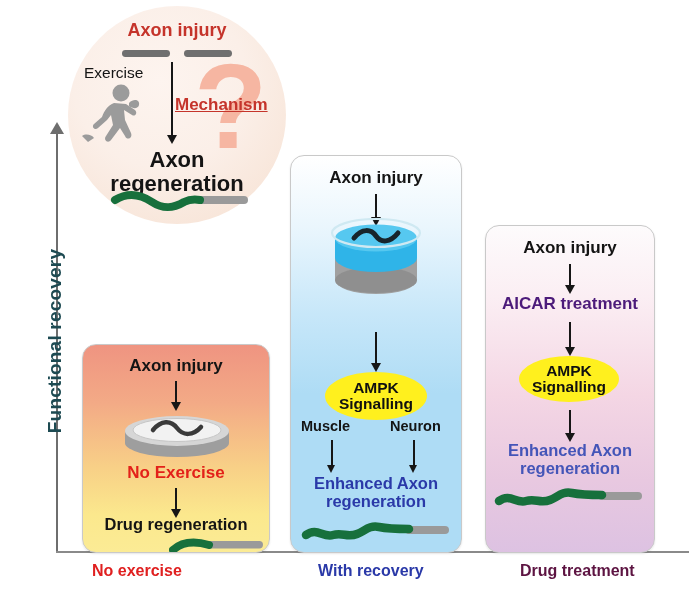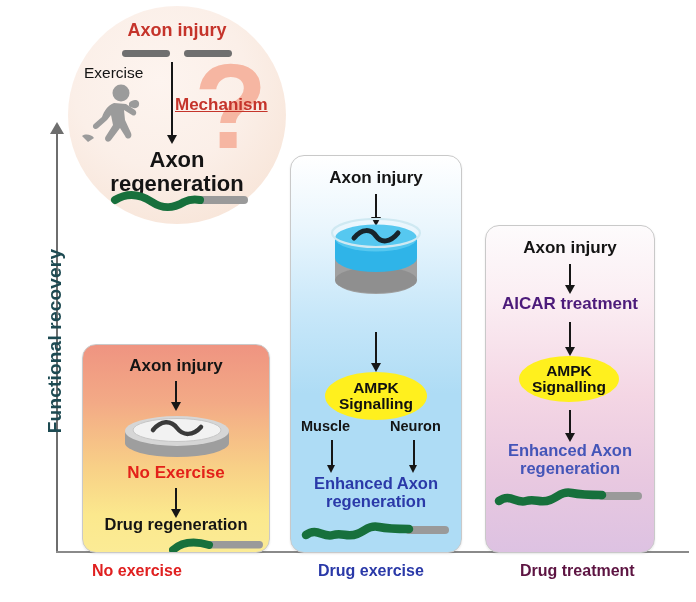--- a/index.html
+++ b/index.html
@@ -68,21 +68,21 @@
 <body>
 
 <div class="stage">
 
   <div class="axis-v"></div>
   <div class="axis-v-head"></div>
   <div class="axis-h"></div>
   <div class="ylabel">Functional recovery</div>
 
   <div class="xlab xlab-1">No exercise</div>
-  <div class="xlab xlab-2">Drug exercise</div>
+  <div class="xlab xlab-2">With recovery</div>
   <div class="xlab xlab-3">Drug treatment</div>
 
   <div class="panel p1">
     <div class="ptxt t-blk" style="top:11px;font-size:17px;">Axon injury</div>
     <div class="arw" style="left:92px;top:36px;height:22px;"></div>
 
     <div class="dish" style="left:38px;top:62px;">
       <svg width="112" height="52" viewBox="0 0 112 52">
         <ellipse cx="56" cy="36" rx="52" ry="14" fill="#9e9e9e"></ellipse>
         <rect x="4" y="24" width="104" height="12" fill="#9e9e9e"></rect>

